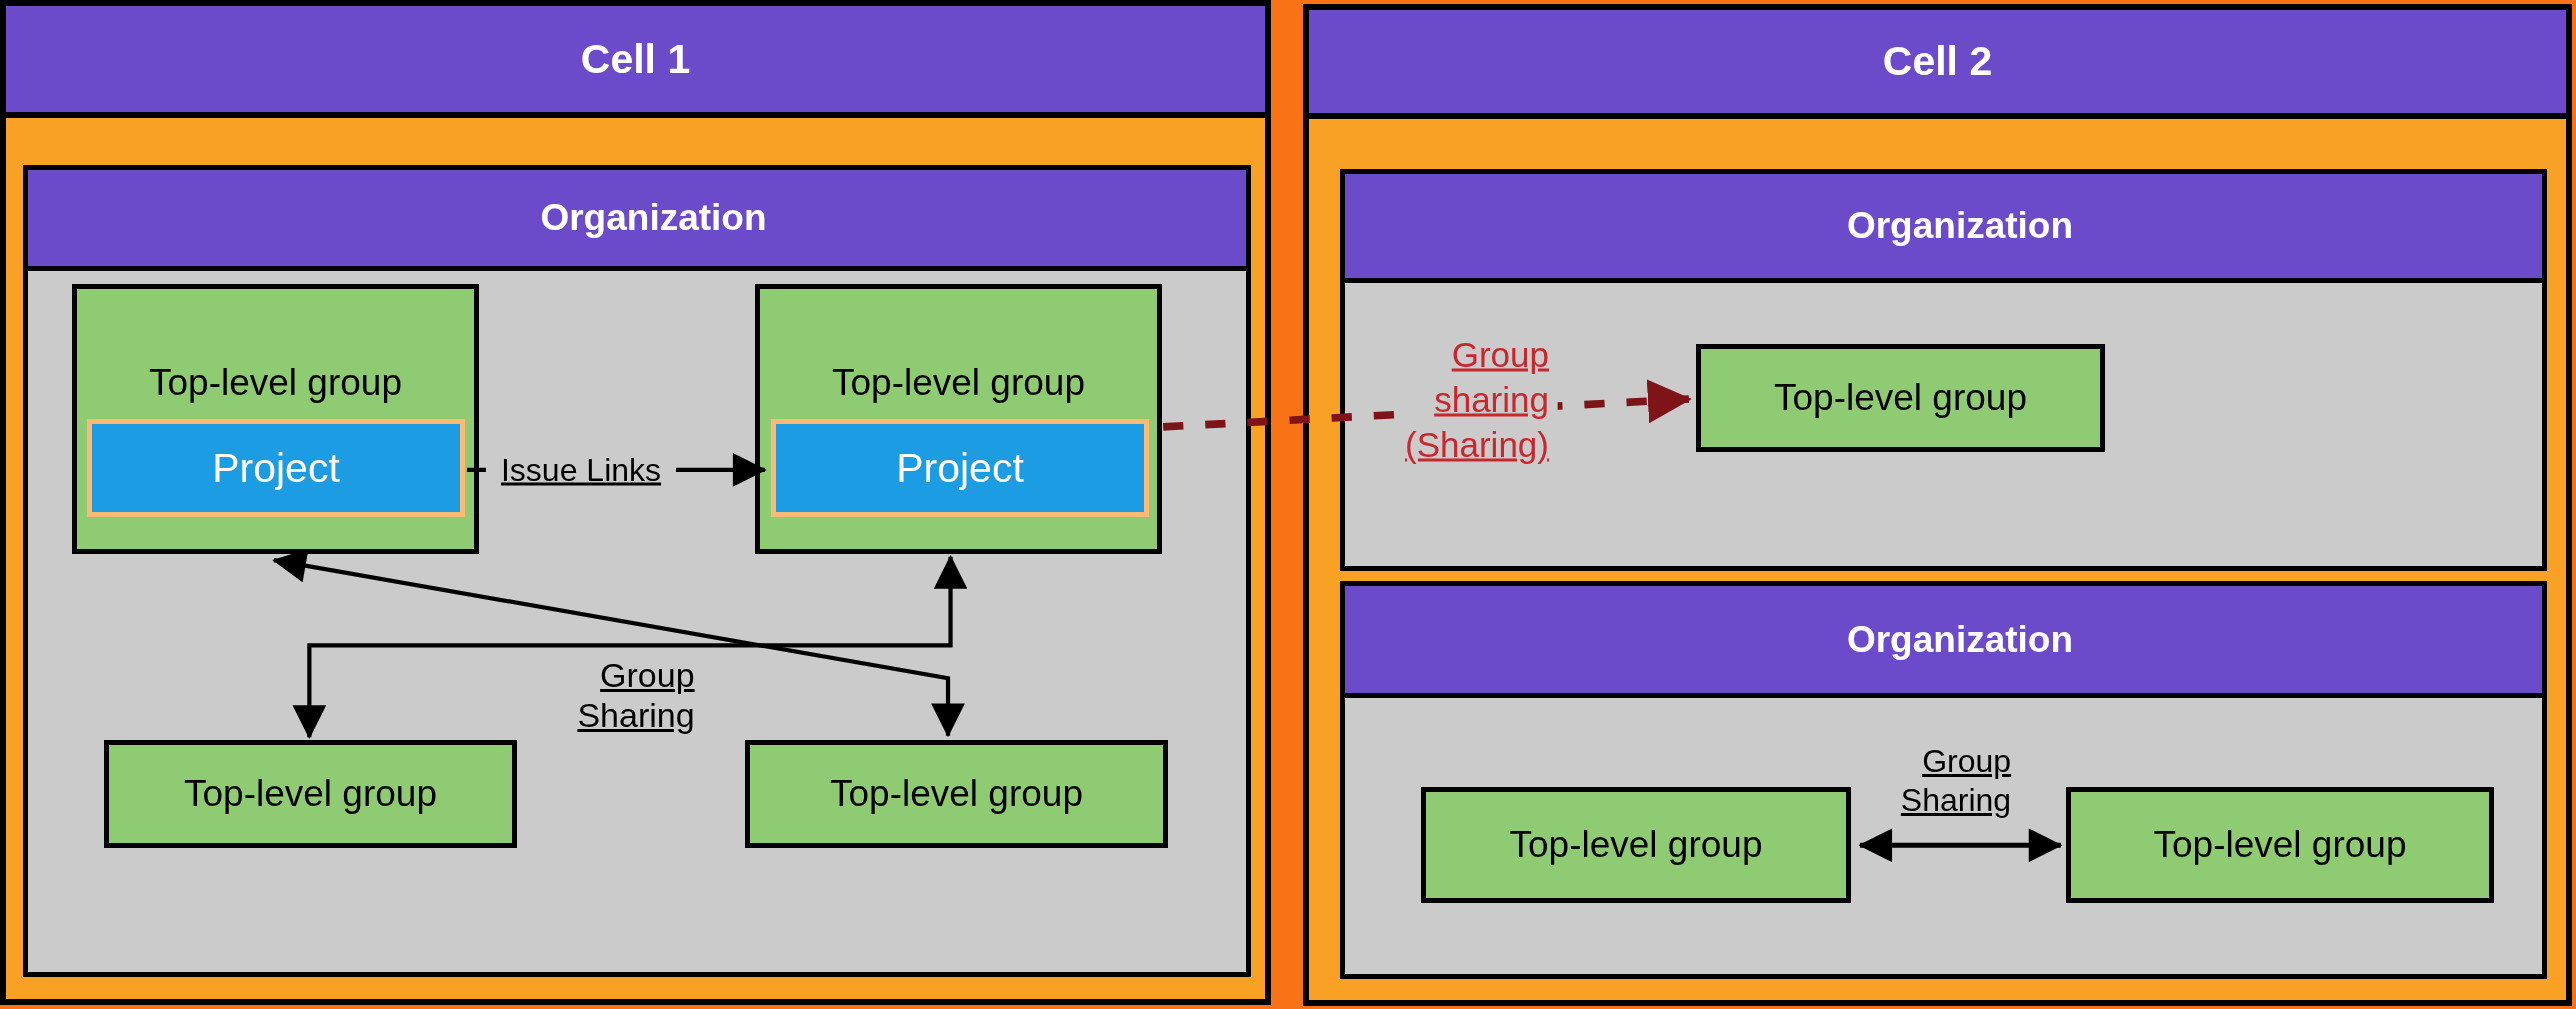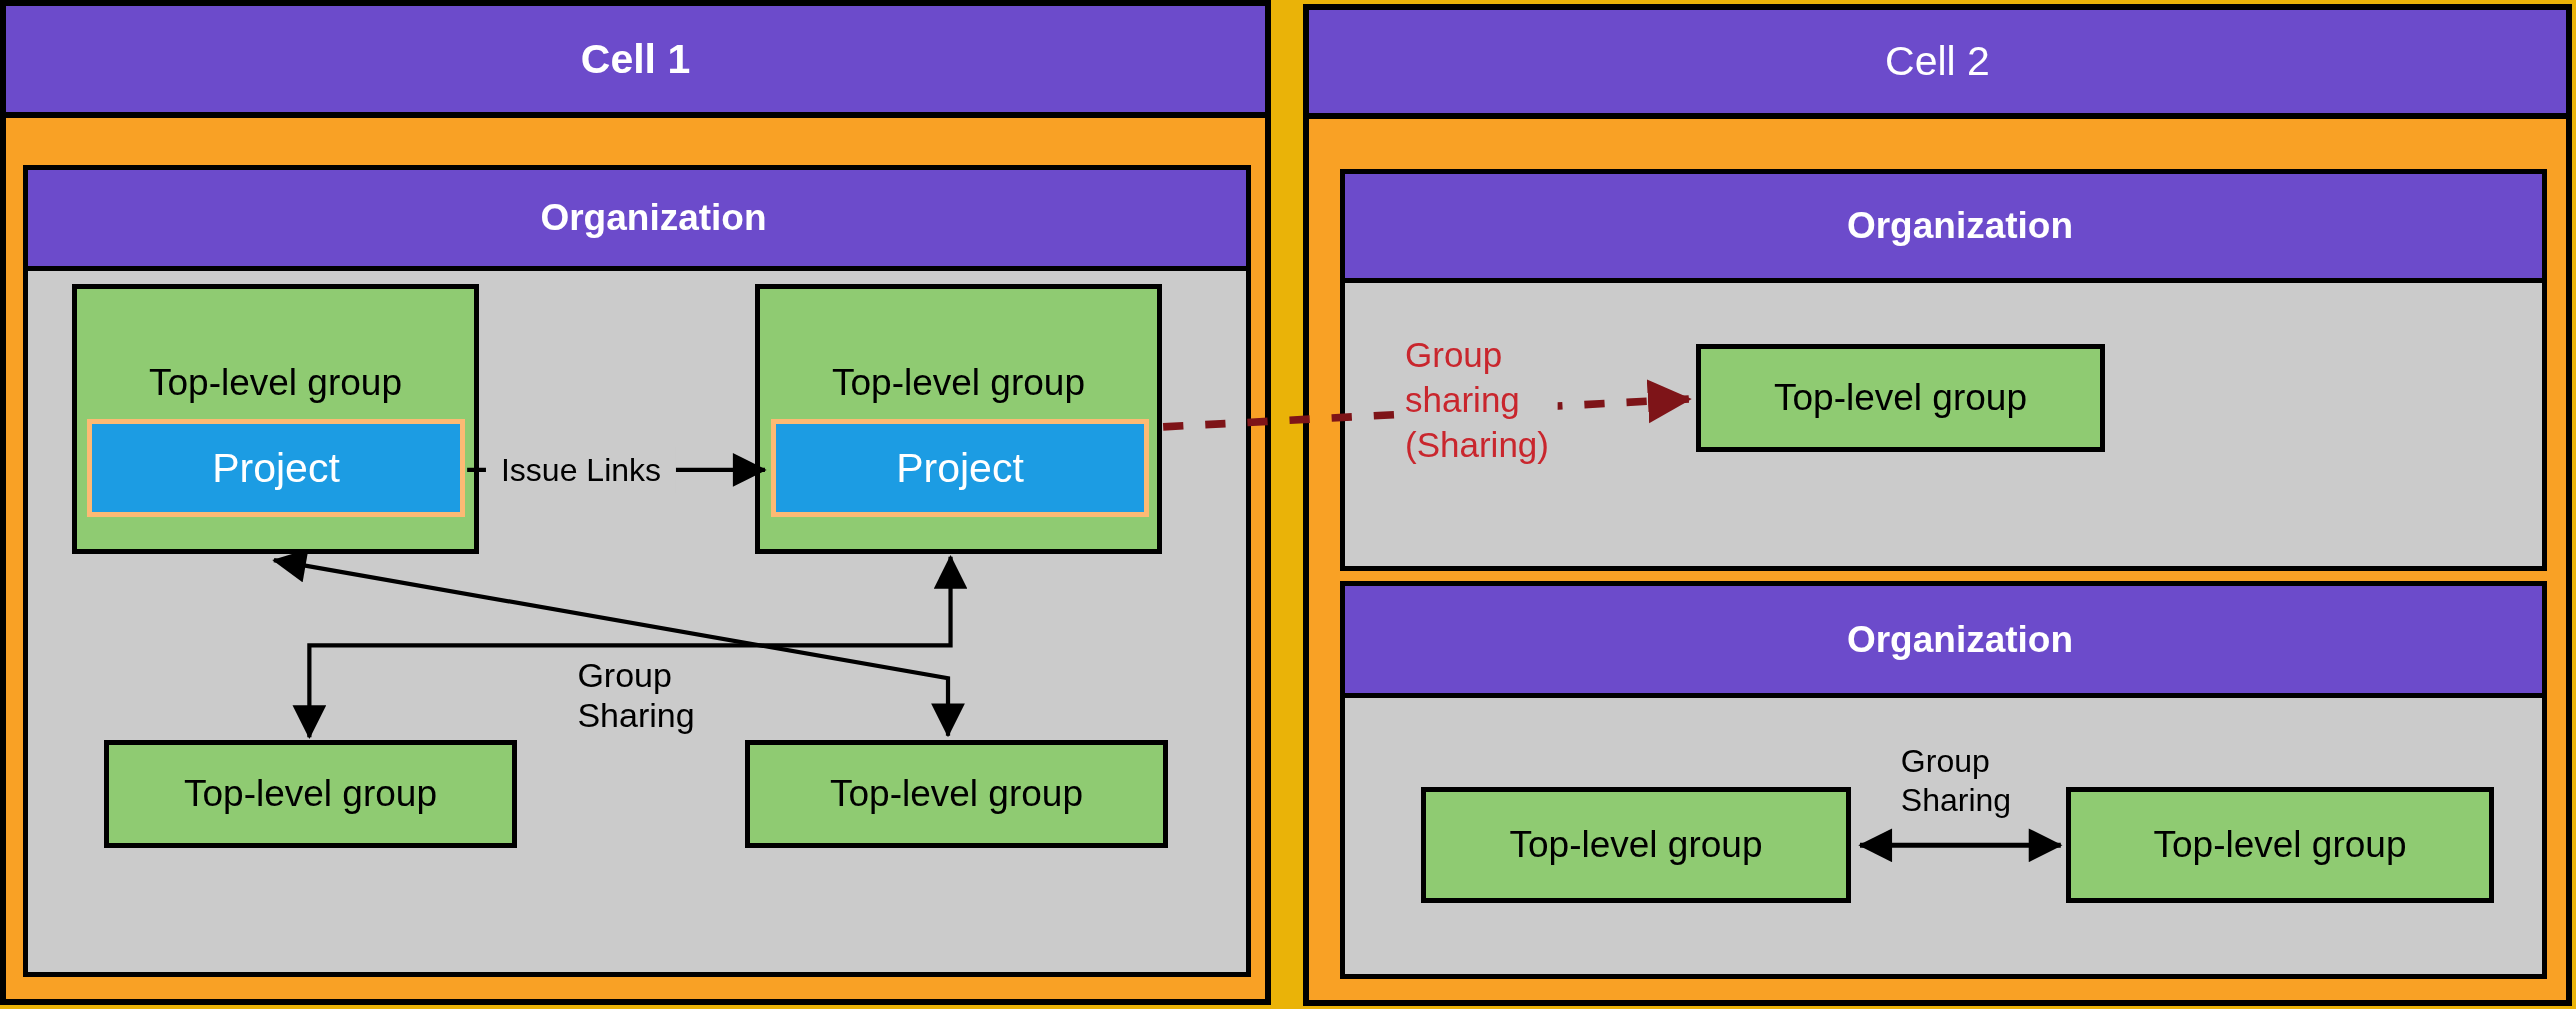--- a/index.html
+++ b/index.html
@@ -2,21 +2,21 @@
 <html style="font-size:13.5px"><head>
 <meta charset="utf-8">
 <style>
   html, body { margin: 0; padding: 0; }
   body { font-family: "Liberation Sans", "DejaVu Sans", sans-serif; }
 
   #canvas {
     position: relative;
     width: 2576px;
     height: 1009px;
-    background: #eab308; 
+    background: #f97316; 
     overflow: hidden;
   }
 
   .abs { position: absolute; box-sizing: border-box; }
 
   .blk-border { border: 6.8px solid #000; }
   .org-border { border: 5.9px solid #000; padding-left: 33px; }
   .grp-border { border: 5px solid #000; }
 
   .flex-center {
@@ -43,37 +43,37 @@
   #groupD { left: 745px;  top: 740px; width: 423px; height: 108px; }
 
   .project-box { background: #1C9CE3; border: 5px solid #fdba74; z-index: 4;
                  color: #fff; font-size: 41px; }
   #projectA { left: 87px; top: 419px; width: 378px; height: 98px; }
   #projectB { left: 771px; top: 419px; width: 378px; height: 98px; }
 
   
   #cell2-body   { left: 1303px; top: 4.2px;   width: 1269px; height: 1002px; background: #F9A125; z-index: 1; }
   #cell2-header { left: 1303px; top: 4.2px;   width: 1269px; height: 115px;  background: #6C4BCB; z-index: 2;
-                  color: #fff; font-size: 41px; font-weight: normal; }
+                  color: #fff; font-size: 41px; font-weight: bold; }
   #org2-body    { left: 1340px; top: 169px; width: 1207px; height: 402px; background: #CBCBCB; z-index: 2; }
   #org2-header  { left: 1340px; top: 169px; width: 1207px; height: 114px; background: #6C4BCB; z-index: 3;
                   color: #fff; font-size: 37px; font-weight: bold; }
   #groupE { left: 1696px; top: 344px; width: 409px; height: 108px; }
 
   #org3-body    { left: 1340px; top: 581px; width: 1207px; height: 398px; background: #CBCBCB; z-index: 2; }
   #org3-header  { left: 1340px; top: 581px; width: 1207px; height: 117px; background: #6C4BCB; z-index: 3;
                   color: #fff; font-size: 37px; font-weight: bold; }
   #groupF { left: 1421px; top: 787px; width: 430px; height: 116px; }
   #groupG { left: 2066px; top: 787px; width: 428px; height: 116px; }
 
   
   #arrows { left: 0; top: 0; width: 2576px; height: 1009px; z-index: 6; pointer-events: none; }
 
   
-  .float-label { z-index: 7; transform: translate(-50%, -50%); white-space: nowrap; text-align: left; }
+  .float-label { z-index: 7; transform: translate(-50%, -50%); white-space: nowrap; text-align: right; text-decoration: underline; }
   #issue-links-label { left: 581px;  top: 470px;  font-size: 32px; color: #000;
                        background: #CBCBCB; padding: 5px 15px; }
   #gs1-label  { left: 636px;  top: 695px;  font-size: 34px; color: #000; line-height: 40px; }
   #gs2-label  { left: 1956px; top: 781px;  font-size: 32px; color: #000; line-height: 39px; }
   #broken-label { left: 1477px; top: 399px; font-size: 35px; color: #C9262D;
                   background: #CBCBCB; line-height: 45px; padding: 0 8.4px; }
 </style>
 </head>
 <body>
 

